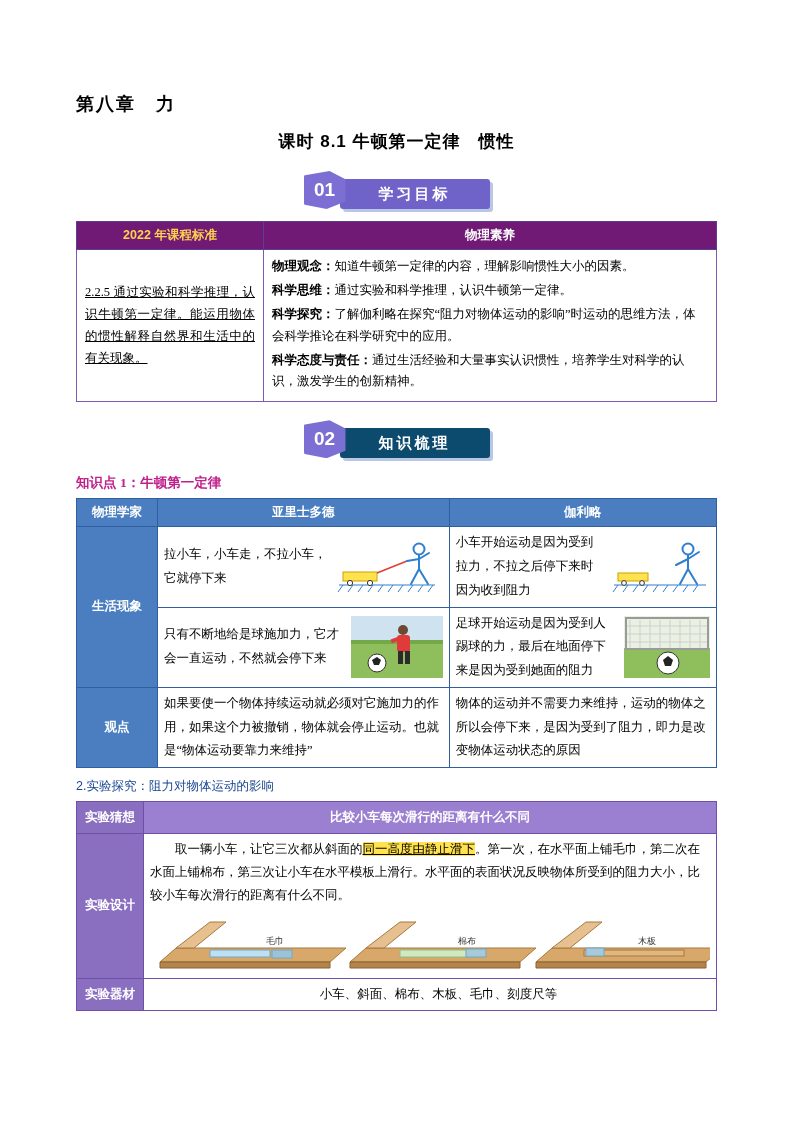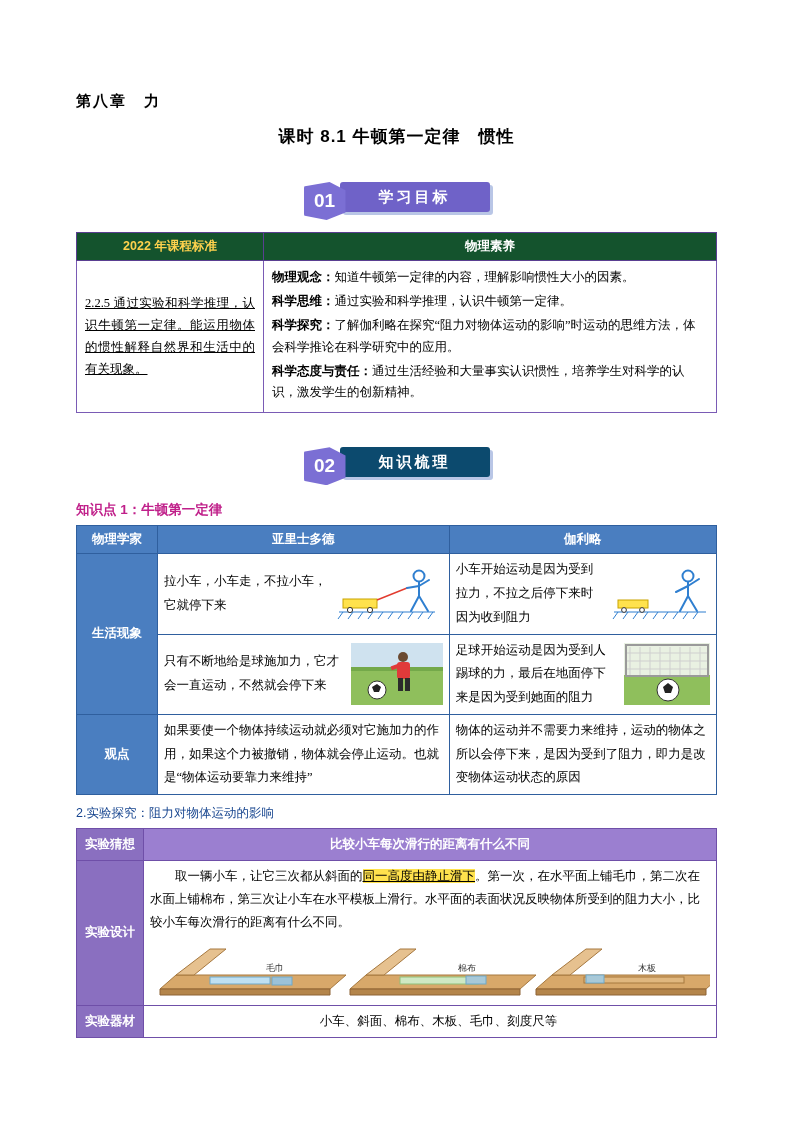--- a/index.html
+++ b/index.html
@@ -18,38 +18,38 @@
   .page {
     position: relative;
     width: 793px;
     height: 1122px;
     box-sizing: border-box;
     padding: 0 76px;
   }
   
   .chapter-title {
     margin-top: 92px;
-    font-size: 15px;
+    font-size: 18px;
     font-weight: bold;
     letter-spacing: 2px;
     font-family: "Liberation Sans", sans-serif;
   }
   .lesson-title {
     margin-top: 14px;
     text-align: center;
     font-size: 17px;
     font-weight: bold;
     letter-spacing: 1px;
     font-family: "Liberation Sans", sans-serif;
   }
   
   .section-head {
-    margin-top: 34px;
+    margin-top: 18px;
     display: flex;
-    align-items: flex-start;
+    align-items: flex-end;
     justify-content: center;
     height: 38px;
     position: relative;
   }
   .badge-num {
     width: 42px;
     height: 38px;
     background: #7b6fd4;
     color: #fff;
     font-family: "Liberation Sans", sans-serif;
@@ -94,21 +94,21 @@
   table td, table th {
     border: 1px solid #3f5fa8;
     padding: 4px 6px;
     vertical-align: middle;
   }
   
   .tbl-standard {
     margin-top: 12px;
   }
   .tbl-standard th {
-    background: #14532d;
+    background: #701a75;
     color: #fff;
     font-size: 12.5px;
     font-weight: bold;
     text-align: center;
     padding: 5px 4px;
     border: 1px solid #5a3f91;
   }
   .tbl-standard th.th-left { width: 178px; color:#ffd24d; }
   .tbl-standard td {
     border: 1px solid #7a5bb5;
@@ -129,21 +129,21 @@
   }
   .lit-line { margin: 0 0 2px 0; }
   .lit-label { font-weight: bold; }
 
   
   .kp-title {
     margin-top: 16px;
     font-size: 13.5px;
     font-weight: bold;
     color: #c0208a;
-    font-family: Liberation Sans, sans-serif;
+    font-family: Liberation Serif, serif;
   }
   .sub-title {
     margin-top: 10px;
     font-size: 13px;
     font-weight: bold;
     color: #17458f;
     font-family: "Liberation Sans", sans-serif;
   }
   .sub-title2 {
     margin-top: 10px;

